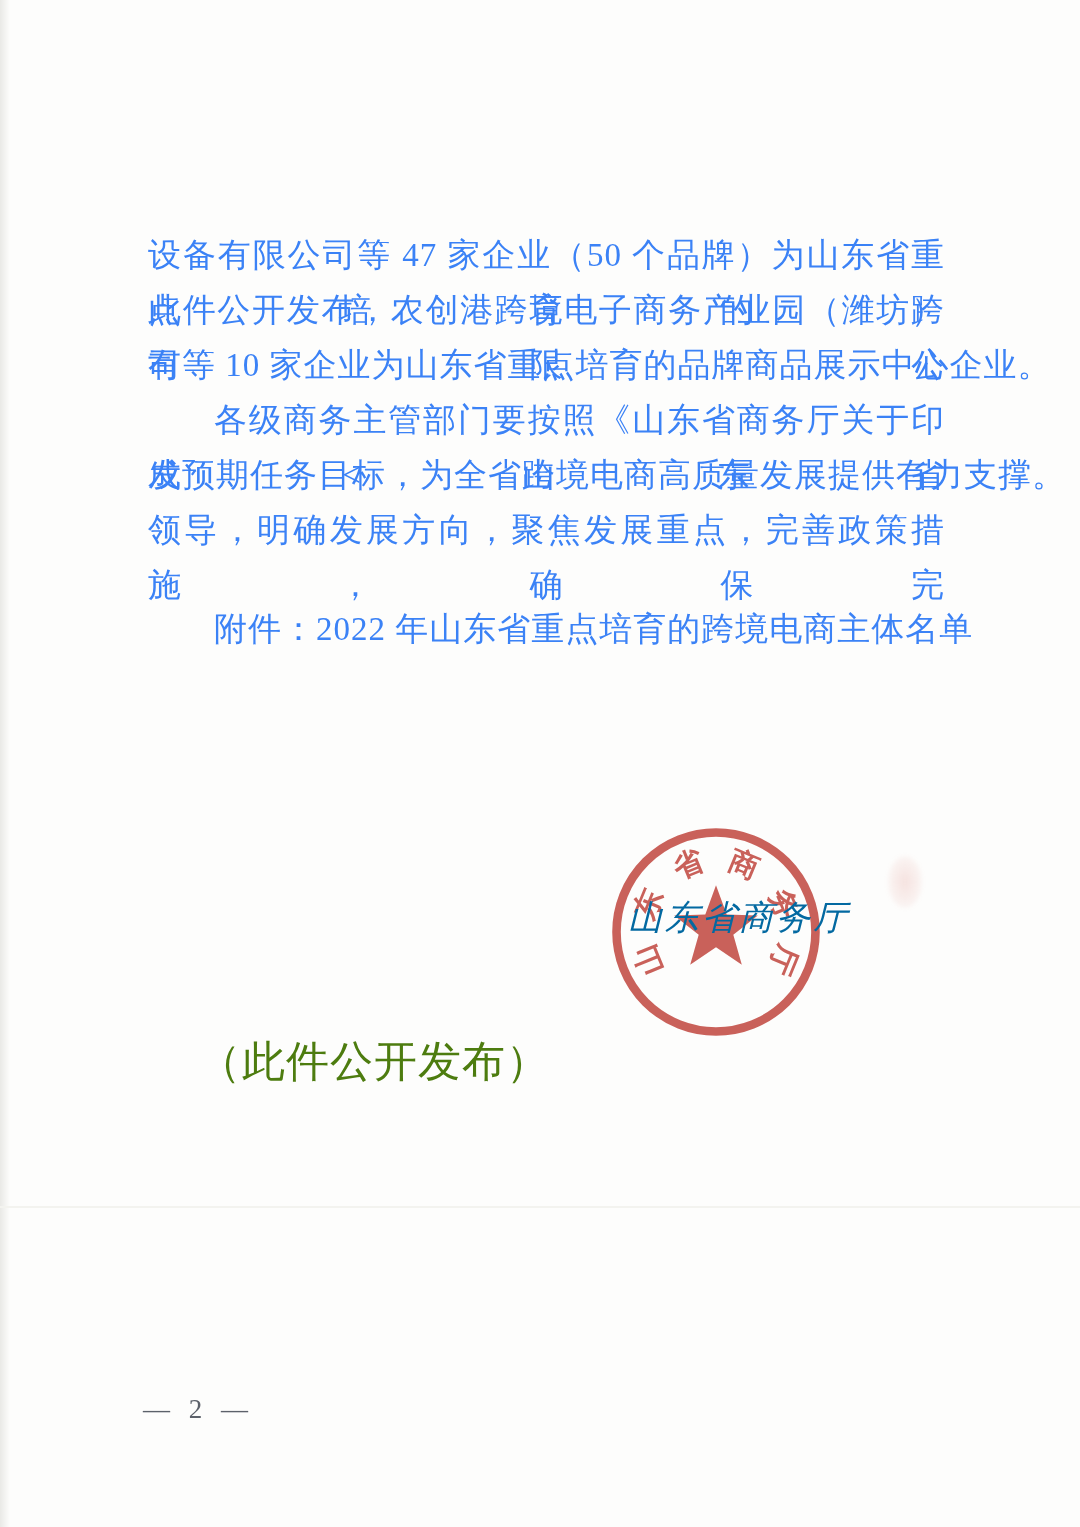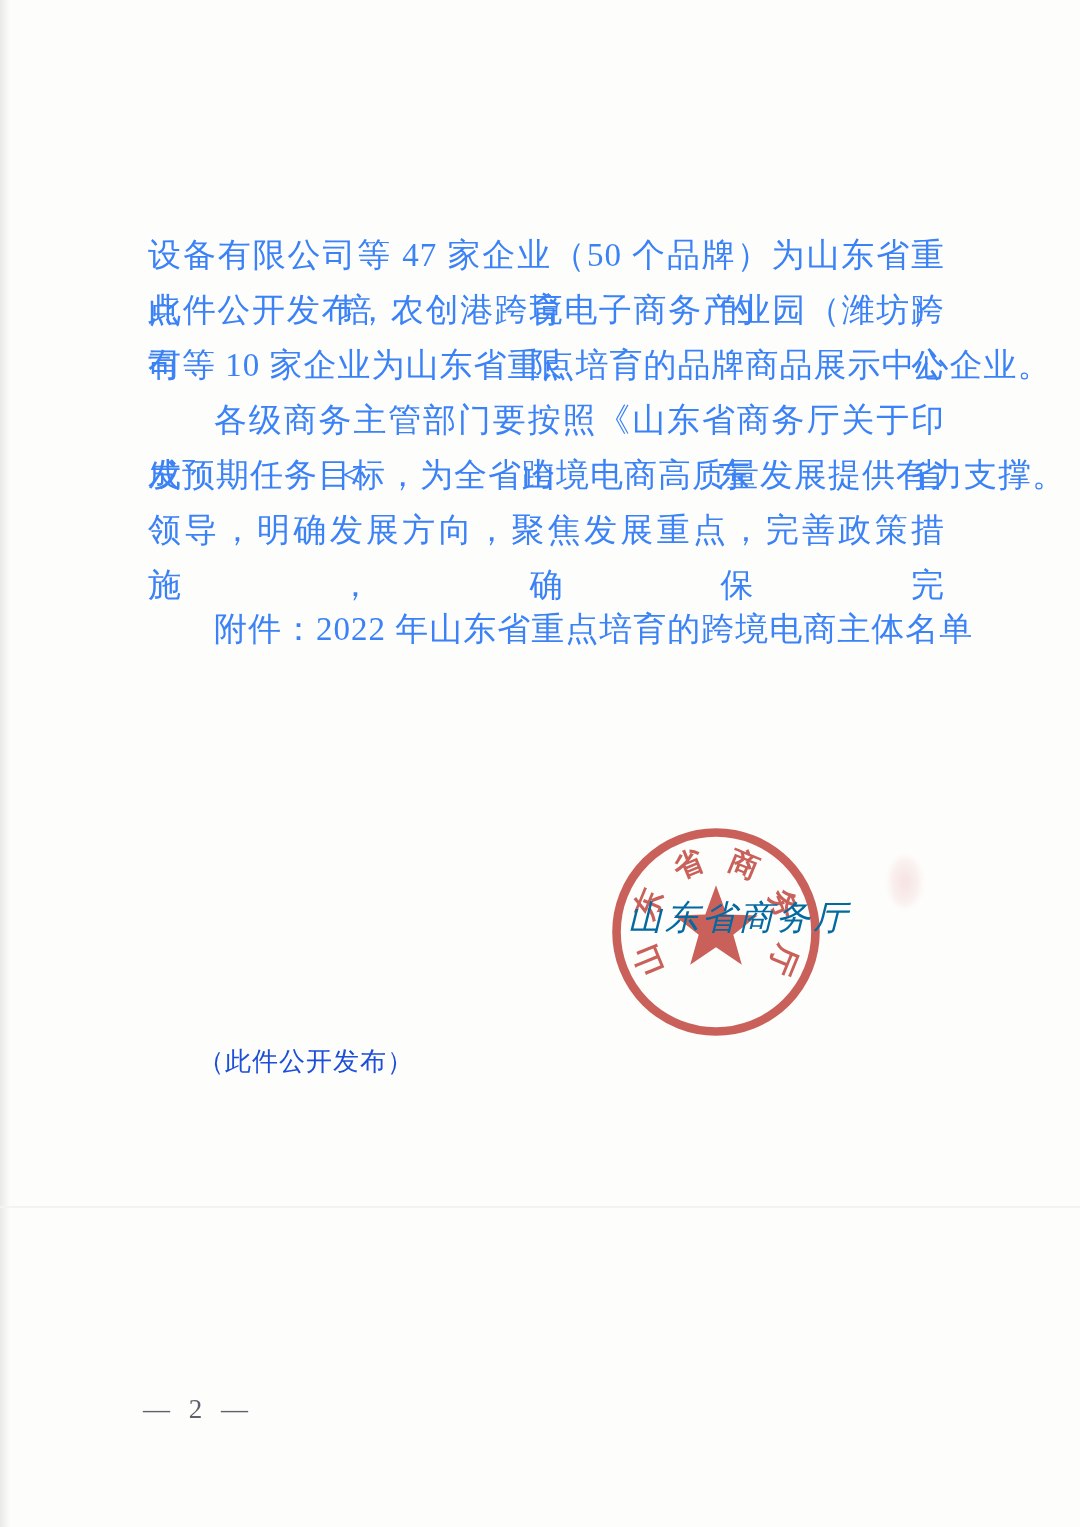--- a/index.html
+++ b/index.html
@@ -88,24 +88,24 @@
     line-height: 40px;
     letter-spacing: 2px;
     color: #2f2f2f;
     z-index: 2;
     white-space: nowrap;
   }
   .public-note {
     position: absolute;
     left: 198px;
     top: 1040px;
-    font-size: 26px;
+    font-size: 43px;
     line-height: 44px;
     letter-spacing: 1px;
-    color: #1d4ed8;
+    color: #4d7c0f;
     white-space: nowrap;
   }
   .page-number {
     position: absolute;
     left: 143px;
     top: 1394px;
     font-size: 27px;
     color: #5c616a;
     letter-spacing: 6px;
     white-space: nowrap;

